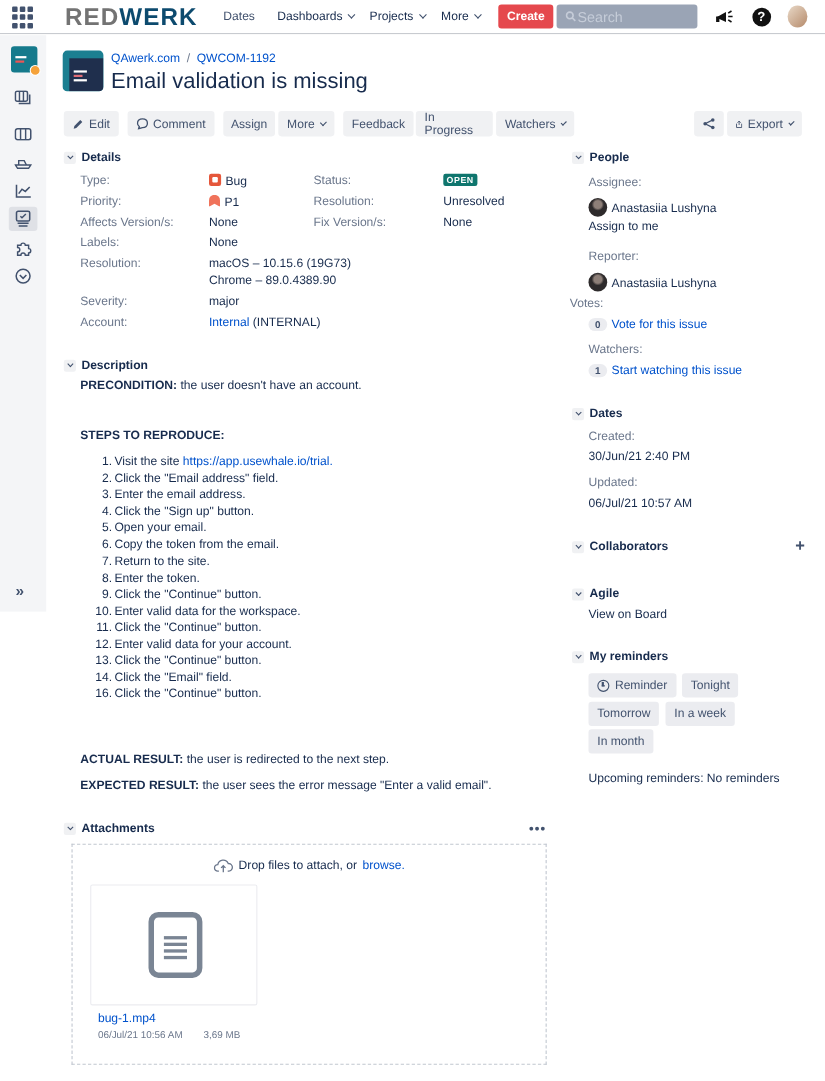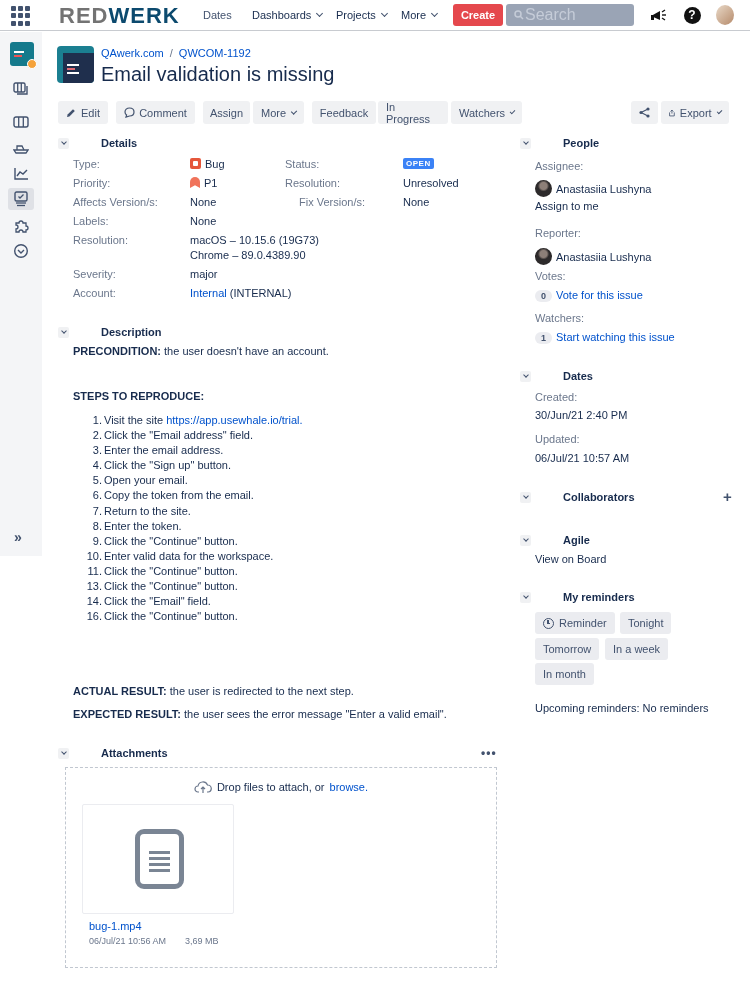--- a/index.html
+++ b/index.html
@@ -12,21 +12,21 @@
   .apps-icon { position: absolute; left: 11px; top: 6px; width: 20px; height: 20px; display: grid; grid-template-columns: repeat(3, 5px); grid-gap: 2px; }
   .apps-icon span { width: 5px; height: 5px; background: #42526e; border-radius: 1px; }
   .logo { position: absolute; left: 59px; top: 3px; font-size: 22px; font-weight: bold; letter-spacing: 1px; font-family: "Liberation Sans", sans-serif; }
   .logo .red { color: #737373; }
   .logo .dark { color: #0c4a6e; }
   .logo-sub { position: absolute; left: 203px; top: 9px; font-size: 11px; color: #42526e; }
   .nav-item { position: absolute; top: 9px; font-size: 11px; color: #172b4d; display: flex; align-items: center; }
   .chev { display: inline-block; width: 5px; height: 5px; border-right: 1.5px solid #42526e; border-bottom: 1.5px solid #42526e; transform: rotate(45deg); margin-left: 6px; margin-top: -3px; }
   .create-btn { position: absolute; left: 453px; top: 4px; width: 50px; height: 22px; background: #e5484d; color: #fff; border-radius: 3px; font-size: 11px; font-weight: bold; display: flex; align-items: center; justify-content: center; }
   .search-box { position: absolute; left: 506px; top: 4px; width: 128px; height: 22px; background: #9aa4b5; border-radius: 3px; display: flex; align-items: center; padding-left: 8px; }
-  .search-box input { background: transparent; border: none; outline: none; color: #fff; font-size: 16px; width: 100px; margin-left: 1px; font-family: "Liberation Sans", sans-serif; }
+  .search-box input { background: transparent; border: none; outline: none; color: #fff; font-size: 13px; width: 100px; margin-left: 1px; font-family: "Liberation Sans", sans-serif; }
   .search-box input::placeholder { color: #c5ccd8; }
   .top-icon { position: absolute; top: 6px; width: 18px; height: 18px; display: flex; align-items: center; justify-content: center; }
   .help-circle { width: 17px; height: 17px; border-radius: 50%; background: #111; color: #fff; font-weight: bold; font-size: 12px; display: flex; align-items: center; justify-content: center; }
   .user-avatar { width: 20px; height: 20px; border-radius: 50%; background: linear-gradient(135deg, #e9d9c8, #b58a6a); }
 
   
   .sidebar { position: absolute; left: 0; top: 32px; width: 42px; height: 524px; background: #f4f5f7; }
   .sb-proj { position: absolute; left: 10px; top: 10px; width: 24px; height: 24px; background: #157a8c; border-radius: 3px; }
   .sb-proj .badge { position: absolute; right: -3px; bottom: -3px; width: 10px; height: 10px; border-radius: 50%; background: #f5a23a; border: 1px solid #fff; }
   .sb-proj .ln1 { position: absolute; left: 4px; top: 9px; width: 10px; height: 2px; background: #fff; }
@@ -42,28 +42,28 @@
   .proj-avatar .b2 { position: absolute; left: 10px; top: 22px; width: 8px; height: 2px; background: #e06c75; }
   .proj-avatar .b3 { position: absolute; left: 10px; top: 26px; width: 12px; height: 2px; background: #fff; }
   .breadcrumb { position: absolute; left: 101px; top: 47px; font-size: 11px; display: flex; gap: 6px; color: #6b778c; }
   .page-title { position: absolute; left: 101px; top: 63px; font-size: 20px; color: #172b4d; font-weight: normal; }
 
   
   .btn { position: absolute; top: 101px; height: 23px; background: #f0f1f3; border-radius: 3px; font-size: 11px; color: #42526e; display: flex; align-items: center; justify-content: center; padding: 0 8px; }
   .btn .chev { margin-left: 6px; }
 
   
-  .sec-head { position: absolute; font-size: 11px; font-weight: bold; color: #172b4d; display: flex; align-items: center; gap: 27px; }
+  .sec-head { position: absolute; font-size: 11px; font-weight: bold; color: #172b4d; display: flex; align-items: center; }
   .sec-head .tog { width: 11px; height: 11px; background: #f0f1f3; border-radius: 2px; margin-right: 5px; display: flex; align-items: center; justify-content: center; }
   .sec-head .tog i { display: block; width: 4px; height: 4px; border-right: 1.3px solid #42526e; border-bottom: 1.3px solid #42526e; transform: rotate(45deg); margin-top: -2px; }
 
   .lbl { position: absolute; color: #6b778c; font-size: 11px; }
   .val { position: absolute; color: #172b4d; font-size: 11px; }
 
-  .status-lozenge { position: absolute; left: 403px; top: 158px; background: #3b82f6; color: #fff; font-size: 8px; font-weight: bold; padding: 1px 3px; border-radius: 2px; letter-spacing: 0.5px; }
+  .status-lozenge { position: absolute; left: 403px; top: 158px; background: #0f766e; color: #fff; font-size: 8px; font-weight: bold; padding: 1px 3px; border-radius: 2px; letter-spacing: 0.5px; }
   .bug-icon { display: inline-block; width: 11px; height: 11px; background: #e5573b; border-radius: 2px; position: relative; vertical-align: -1px; margin-right: 4px; }
   .bug-icon::after { content: ""; position: absolute; left: 3px; top: 3px; width: 5px; height: 5px; background: #fff; border-radius: 1px; }
   .prio-icon { display: inline-block; width: 10px; height: 11px; background: #f0735b; border-radius: 5px 5px 0 0; vertical-align: -1px; margin-right: 4px; clip-path: polygon(0 0, 100% 0, 100% 100%, 50% 75%, 0 100%); }
 
   
   .desc { position: absolute; left: 73px; font-size: 11px; color: #172b4d; }
   .desc b { font-weight: bold; }
   .steps { position: absolute; left: 80px; top: 413px; font-size: 11px; color: #172b4d; line-height: 15.1px; }
   .steps .row { display: flex; }
   .steps .num { width: 22px; text-align: right; margin-right: 2px; }
@@ -263,21 +263,21 @@
 <div class="lbl" style="left:285px;top:158px">Status:</div>
 <div class="status-lozenge">OPEN</div>
 
 <div class="lbl" style="left:73px;top:177px">Priority:</div>
 <div class="val" style="left:190px;top:177px"><span class="prio-icon"></span><span>P1</span></div>
 <div class="lbl" style="left:285px;top:177px">Resolution:</div>
 <div class="val" style="left:403px;top:177px">Unresolved</div>
 
 <div class="lbl" style="left:73px;top:196px">Affects Version/s:</div>
 <div class="val" style="left:190px;top:196px">None</div>
-<div class="lbl" style="left:299px;top:196px">Fix Version/s:</div>
+<div class="lbl" style="left:285px;top:196px">Fix Version/s:</div>
 <div class="val" style="left:403px;top:196px">None</div>
 
 <div class="lbl" style="left:73px;top:215px">Labels:</div>
 <div class="val" style="left:190px;top:215px">None</div>
 
 <div class="lbl" style="left:73px;top:234px">Resolution:</div>
 <div class="val" style="left:190px;top:234px">macOS – 10.15.6 (19G73)</div>
 <div class="val" style="left:190px;top:249px">Chrome – 89.0.4389.90</div>
 
 <div class="lbl" style="left:73px;top:268px">Severity:</div>
@@ -332,20 +332,24 @@
       <span class="num">9.</span>
       <span>Click the "Continue" button.</span>
     </div>
   <div class="row">
       <span class="num">10.</span>
       <span>Enter valid data for the workspace.</span>
     </div>
   <div class="row">
       <span class="num">11.</span>
       <span>Click the "Continue" button.</span>
+    </div>
+  <div class="row">
+      <span class="num">12.</span>
+      <span>Enter valid data for your account.</span>
     </div>
   <div class="row">
       <span class="num">13.</span>
       <span>Click the "Continue" button.</span>
     </div>
   <div class="row">
       <span class="num">14.</span>
       <span>Click the "Email" field.</span>
     </div>
   <div class="row">
@@ -395,21 +399,21 @@
     </span>
     <span>People</span>
   </div>
 <div class="lbl" style="left:535px;top:160px">Assignee:</div>
 <div class="val" style="left:535px;top:180px"><span class="avatar-sm"></span><span>Anastasiia Lushyna</span></div>
 <a class="val link" style="left:535px;top:200px">Assign to me</a>
 
 <div class="lbl" style="left:535px;top:227px">Reporter:</div>
 <div class="val" style="left:535px;top:248px"><span class="avatar-sm"></span><span>Anastasiia Lushyna</span></div>
 
-<div class="lbl" style="left:535px;top:270px">Votes:</div>
+<div class="lbl" style="left:518px;top:270px">Votes:</div>
 <div class="val" style="left:535px;top:289px"><span class="count-pill">0</span><a>Vote for this issue</a></div>
 
 <div class="lbl" style="left:535px;top:312px">Watchers:</div>
 <div class="val" style="left:535px;top:331px"><span class="count-pill">1</span><a>Start watching this issue</a></div>
 
 <div class="sec-head" style="left:520px;top:370px">
     <span class="tog">
       <i></i>
     </span>
     <span>Dates</span>

